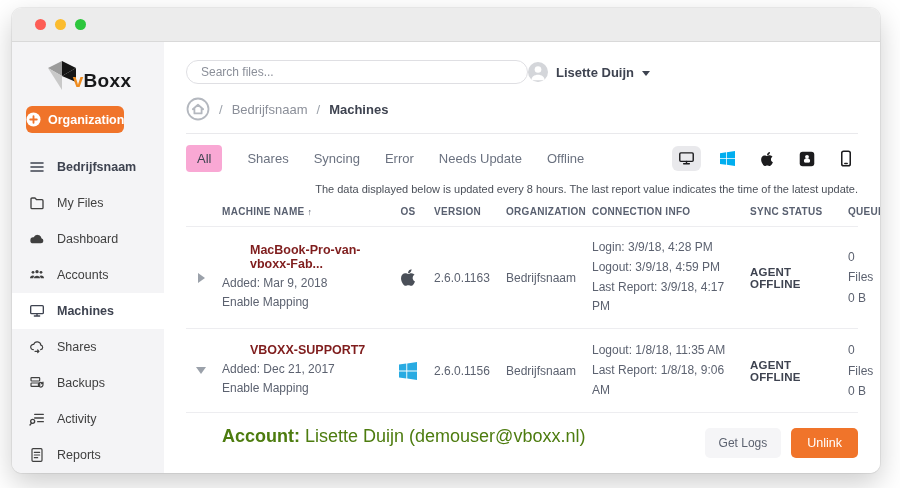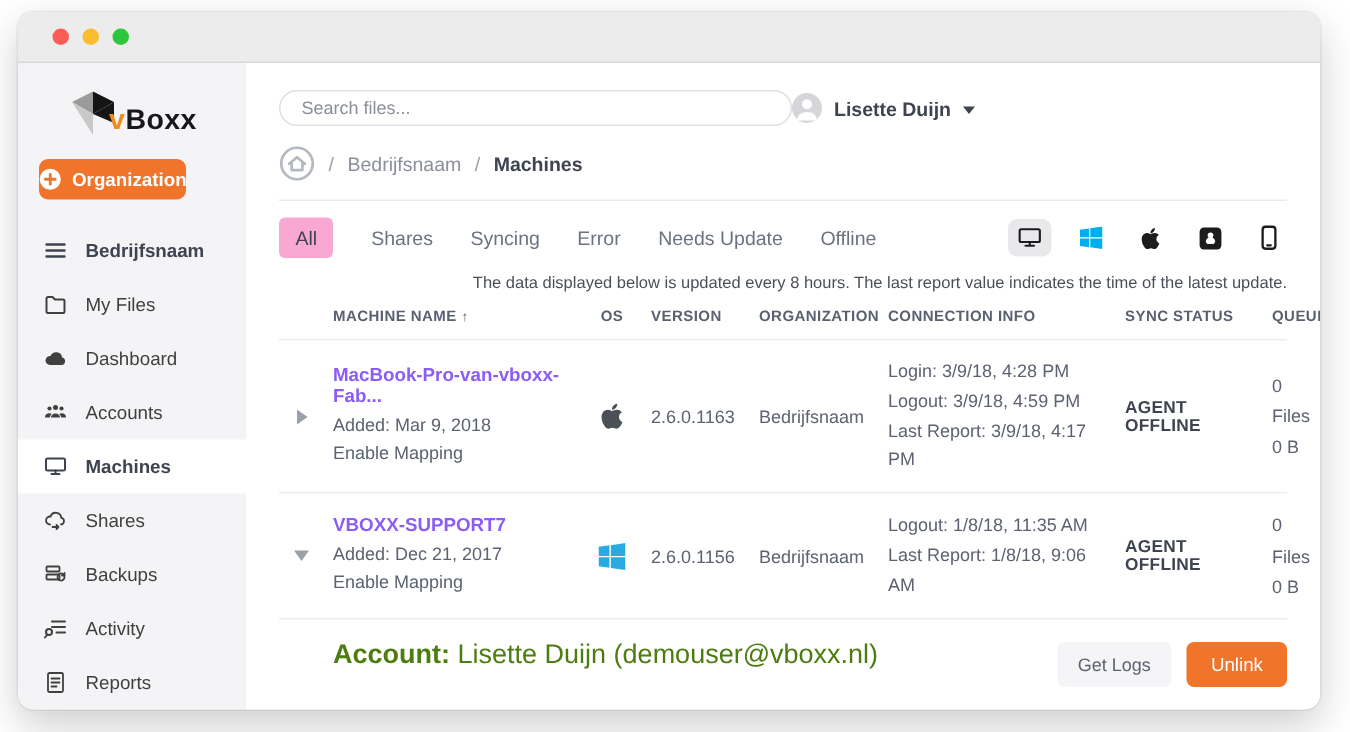--- a/index.html
+++ b/index.html
@@ -58,21 +58,21 @@
   .thead, .trow { display:grid; grid-template-columns:30px 160px 40px 66px 80px 152px 92px 1fr; column-gap:6px; align-items:center; }
   .thead { margin-top:11px; padding-bottom:9px; font-size:10px; font-weight:700; color:#596070; letter-spacing:.3px; }
   .th.sortable { cursor:pointer; }
   .th.c-os { text-align:center; }
   .sort-arrow { font-size:9px; color:#596070; }
 
   .trow { border-top:1px solid #ededf0; padding:11px 0; font-size:12px; color:#5c6270; }
   .cell-caret { display:flex; justify-content:center; cursor:pointer; }
   .tri-right { width:0; height:0; border-top:5px solid transparent; border-bottom:5px solid transparent; border-left:7px solid #9ba1aa; }
   .tri-down { width:0; height:0; border-left:5px solid transparent; border-right:5px solid transparent; border-top:7px solid #9ba1aa; }
-  .m-name { font-weight:700; color:#8b5cf6; font-size:12.5px; margin-bottom:3px; }
+  .m-name { font-weight:700; color:#7f1d1d; font-size:12.5px; margin-bottom:3px;margin-left:28px; }
   .m-sub { line-height:1.6; }
   .m-map { cursor:pointer; }
   .c-os { display:flex; justify-content:center; }
   .conn { line-height:1.65; }
   .sync { font-weight:700; color:#3e4350; font-size:11.5px; letter-spacing:.2px; }
   .queue { line-height:1.7; }
 
   .detail { border-top:1px solid #ededf0; padding:13px 0 15px 36px; display:flex; align-items:flex-start; }
   .detail-left { flex:1; font-size:18px; color:#4d7c0f; }
   .detail-acc { margin-bottom:17px; }

